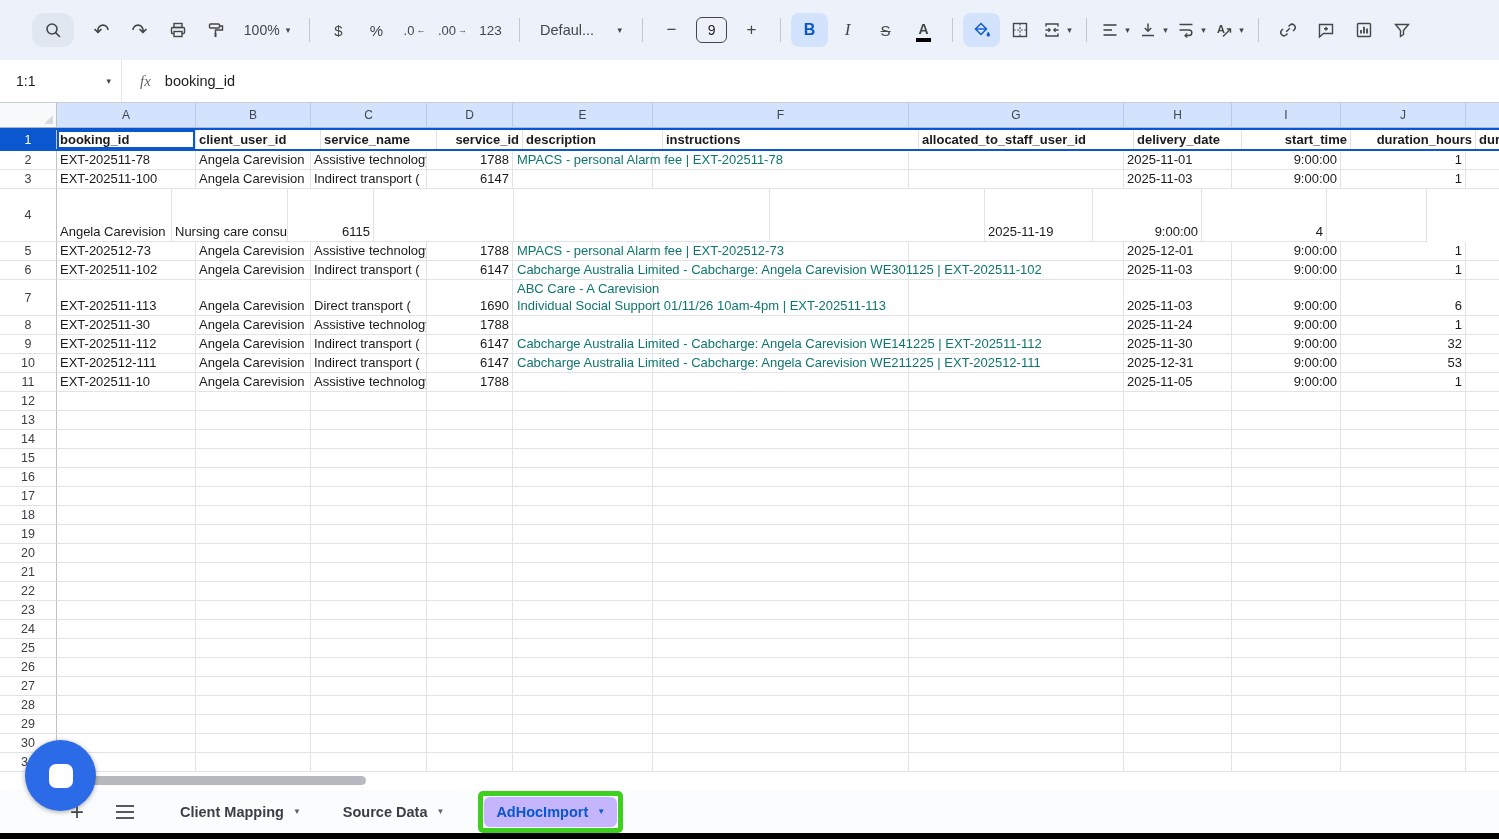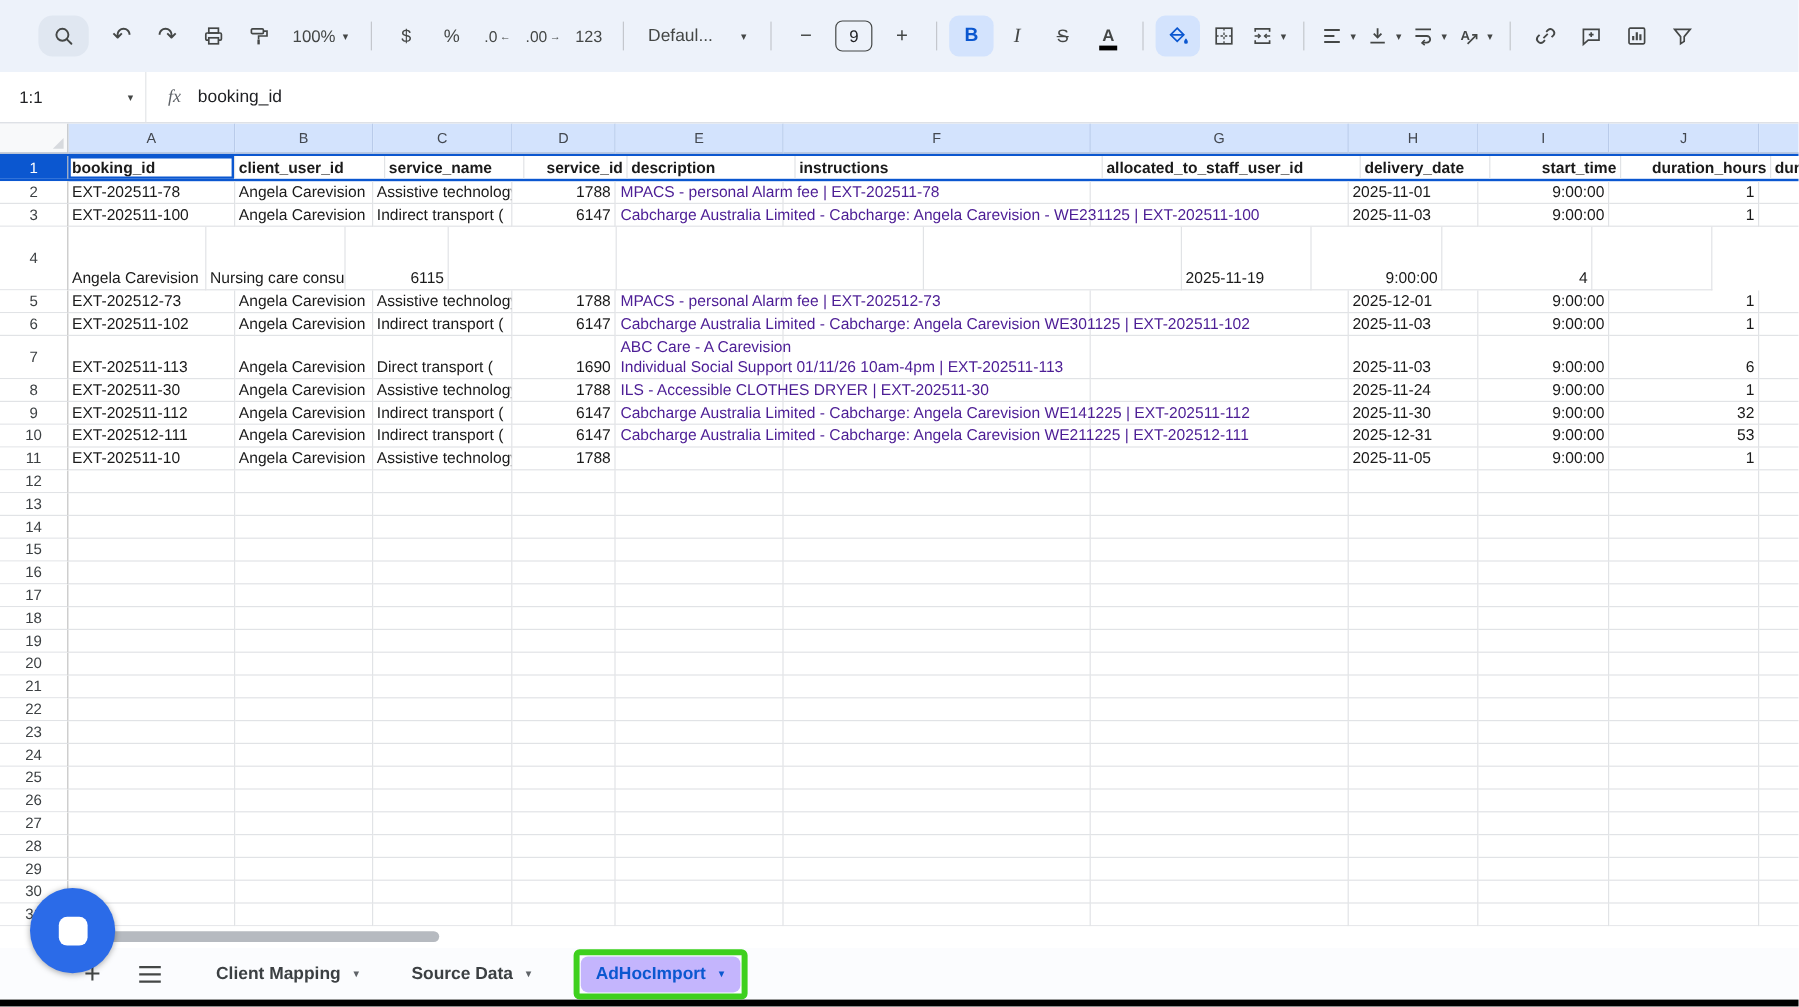--- a/index.html
+++ b/index.html
@@ -51,21 +51,21 @@
                 color:#3c4043; background:#fff; border-right:1px solid #c2c2c2; border-bottom:1px solid #e1e3e6; cursor:pointer; }
   .row-header.selected { background:#0b57d0; color:#fff; border-bottom:none; }
   .cells { position:relative; display:flex; flex:1; }
   .cell { flex:0 0 auto; height:100%; border-right:1px solid #e1e3e6; border-bottom:1px solid #e1e3e6;
           padding:0 3px 1px 3px; display:flex; align-items:flex-end; overflow:hidden; white-space:nowrap; line-height:16px; }
   .selected-row .cell { border-bottom:none; }
   .cell.right { justify-content:flex-end; }
   .cell.boldcell { font-weight:bold; }
   .cell.active-cell { box-shadow: inset 0 0 0 2px #0b57d0; }
   .spill { position:absolute; bottom:0; padding:0 0 2px 4px; white-space:pre; overflow:hidden; line-height:17px;
-           text-align:left; color:#4c1d95; }
+           text-align:left; color:#0f766e; }
 
   
   .scroll-strip { position:relative; height:18px; background:#fff; }
   .hscrollbar { position:absolute; left:66px; top:4px; width:300px; height:9px; border-radius:5px; background:#b6bac0; cursor:pointer; }
   .tabbar { height:43px; background:#fbfcfe; display:flex; align-items:center; padding-left:62px; }
   .bar-btn { border:none; background:transparent; color:#444746; display:flex; align-items:center; justify-content:center;
              width:30px; height:30px; cursor:pointer; font-family:inherit; }
   .add-sheet { font-size:24px; line-height:1; margin-right:18px; }
   .all-sheets { margin-right:28px; }
   .tabs { display:flex; align-items:center; gap:18px; }
@@ -312,21 +312,20 @@
           <div class="cell" style="width: 115px;">Angela Carevision</div>
           <div class="cell" style="width: 116px;">Indirect transport (</div>
           <div class="cell right" style="width: 86px;">6147</div>
           <div class="cell" style="width: 140px;"></div>
           <div class="cell" style="width: 256px;"></div>
           <div class="cell" style="width: 215px;"></div>
           <div class="cell" style="width: 108px;">2025-11-03</div>
           <div class="cell right" style="width: 109px;">9:00:00</div>
           <div class="cell right" style="width: 125px;">1</div>
           <div class="cell" style="width: 100px;"></div>
-          <div class="spill" style="left: 456px; width: 611px;">Cabcharge Australia Limited - Cabcharge: Angela Carevision - WE231125 | EXT-202511-100</div>
         </div>
       </div>
       <div class="grid-row" style="height: 53px;">
         <div class="row-header" style="width: 57px;">4</div>
         <div class="cells">
           <div class="cell" style="width: 115px;">Angela Carevision</div>
           <div class="cell" style="width: 116px;">Nursing care consum</div>
           <div class="cell right" style="width: 86px;">6115</div>
           <div class="cell" style="width: 140px;"></div>
           <div class="cell" style="width: 256px;"></div>
@@ -396,21 +395,20 @@
           <div class="cell" style="width: 115px;">Angela Carevision</div>
           <div class="cell" style="width: 116px;">Assistive technology</div>
           <div class="cell right" style="width: 86px;">1788</div>
           <div class="cell" style="width: 140px;"></div>
           <div class="cell" style="width: 256px;"></div>
           <div class="cell" style="width: 215px;"></div>
           <div class="cell" style="width: 108px;">2025-11-24</div>
           <div class="cell right" style="width: 109px;">9:00:00</div>
           <div class="cell right" style="width: 125px;">1</div>
           <div class="cell" style="width: 100px;"></div>
-          <div class="spill" style="left: 456px; width: 611px;">ILS - Accessible CLOTHES DRYER | EXT-202511-30</div>
         </div>
       </div>
       <div class="grid-row" style="height: 19px;">
         <div class="row-header" style="width: 57px;">9</div>
         <div class="cells">
           <div class="cell" style="width: 139px;">EXT-202511-112</div>
           <div class="cell" style="width: 115px;">Angela Carevision</div>
           <div class="cell" style="width: 116px;">Indirect transport (</div>
           <div class="cell right" style="width: 86px;">6147</div>
           <div class="cell" style="width: 140px;"></div>

